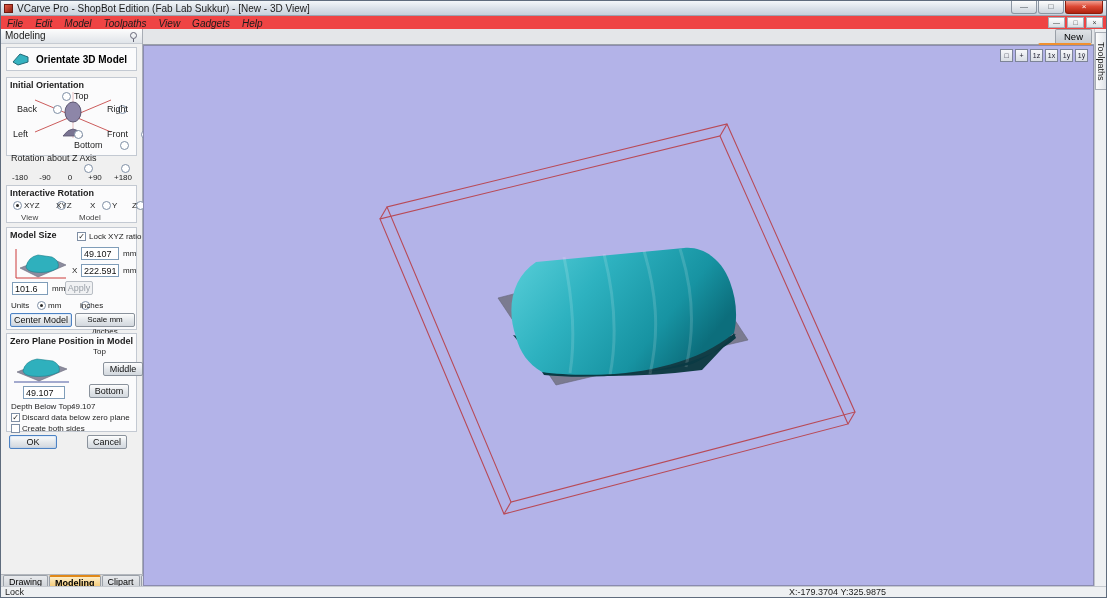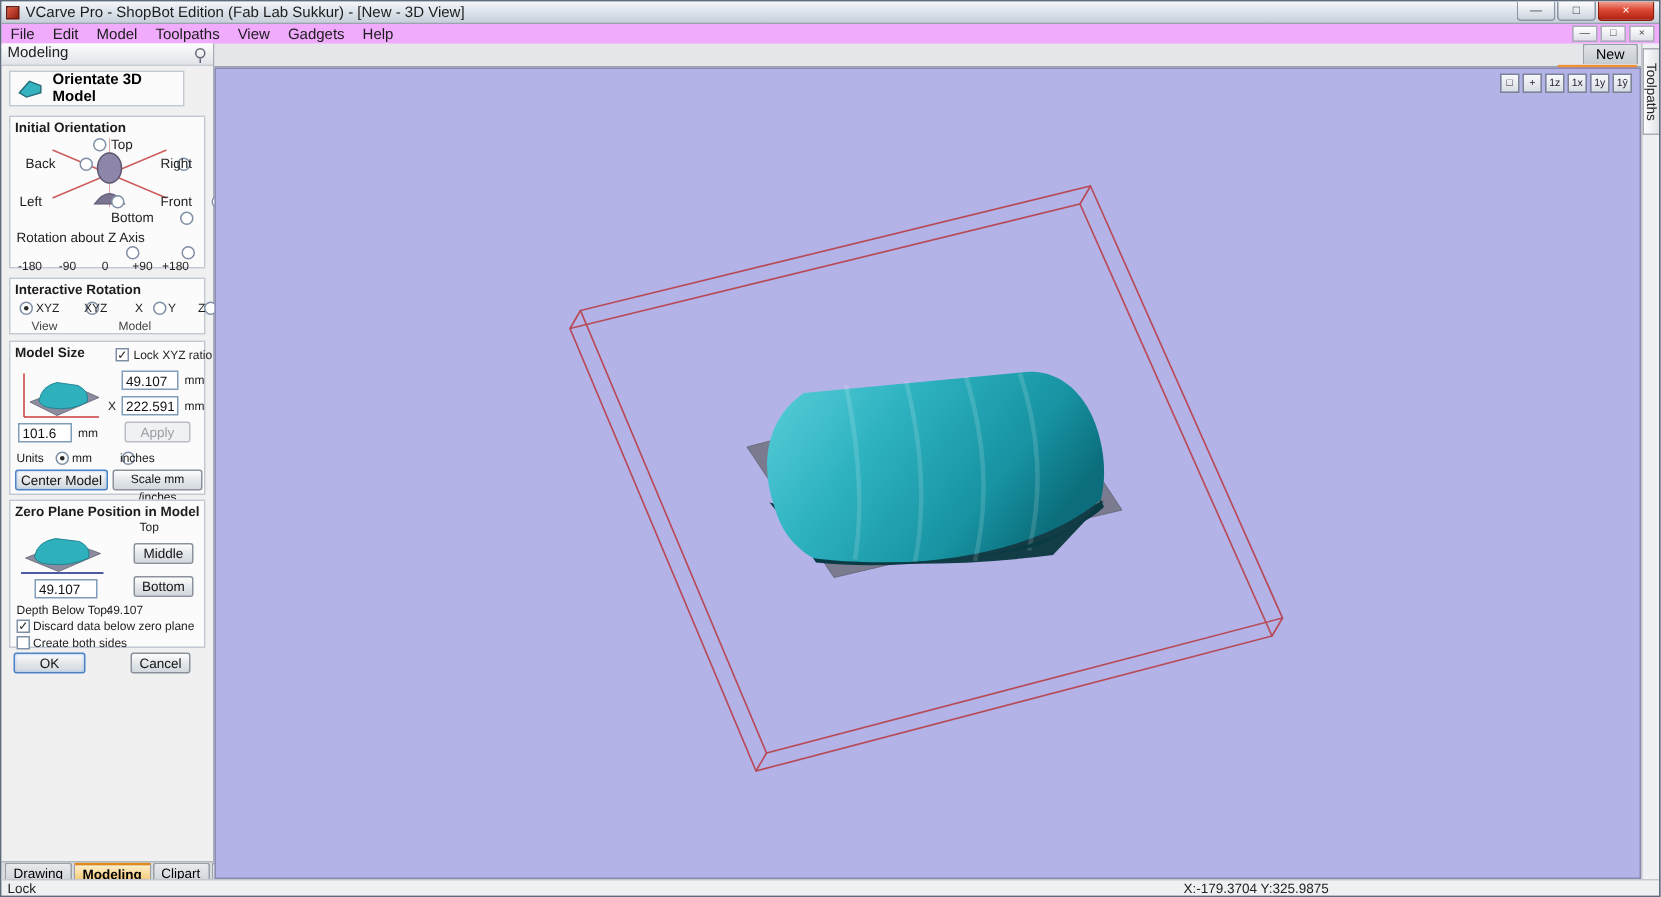--- a/index.html
+++ b/index.html
@@ -13,22 +13,22 @@
     display:flex; align-items:center; padding-left:3px; font-size:10px; color:#1c1c1c; }
   .app-icon { width:9px; height:9px; margin-right:4px; background:linear-gradient(135deg,#e65a45,#8c1f12); border:1px solid #6d1a10; }
   .title-text { flex:1; white-space:nowrap; overflow:hidden; }
   .win-controls { display:flex; height:14px; margin-right:3px; }
   .win-btn { width:26px; height:13px; margin-left:1px; border:1px solid #8b95a2; border-top:none;
     background:linear-gradient(#fdfdfd,#ccd4dd); font-size:8px; line-height:11px; text-align:center;
     color:#40484f; border-radius:0 0 3px 3px; }
   .win-btn.close { width:38px; background:linear-gradient(#f2a193,#dd4a36 45%,#b0220f); color:#fff; border-color:#8c1d0c; }
 
   
-  .menubar { position:absolute; top:15px; left:0; right:0; height:16px; background:#f0abfc;
-    border-bottom:1px solid #d4d7db; display:flex; align-items:center; font-size:10px; color:#1c1c1c; }
+  .menubar { position:absolute; top:15px; left:0; right:0; height:16px; background:#ef4444;
+    border-bottom:1px solid #d4d7db; display:flex; align-items:center; font-size:10px; color:#1c1c1c;font-style:italic; }
   .menu-item { padding:0 6px; height:13px; line-height:13px; }
   .child-controls { position:absolute; right:3px; top:16px; display:flex; gap:2px; }
   .child-btn { width:17px; height:11px; border:1px solid #a7adb6; background:linear-gradient(#ffffff,#dbe0e6);
     font-size:7px; line-height:9px; text-align:center; color:#444; }
 
   
   .left-panel { position:absolute; top:28px; left:0; width:142px; height:545px; background:#f0f0f0; border-right:1px solid #a8adb5; }
   .panel-header { height:15px; background:linear-gradient(#fcfcfc,#e0e4e9); border-bottom:1px solid #c6cbd2;
     font-size:10px; padding:1px 4px; color:#222; position:relative; }
   .pin-icon { position:absolute; right:5px; top:3px; width:7px; height:7px; border:1px solid #667; border-radius:50%; }
@@ -44,21 +44,21 @@
   .lbl-sm { white-space:nowrap; font-size:8px; }
 
   .field { background:#fff; border:1px solid #7f9db9; font-size:9px; padding:0 2px; height:13px; color:#111; }
   input.field { outline:none; }
 
   .btn { display:inline-block; border:1px solid #8a929c; border-radius:2px;
     background:linear-gradient(#fdfdfd,#e2e6ea 55%,#d3d8de); font-size:9px; text-align:center; height:14px; line-height:12px; color:#111; }
   .btn.primary { border:1px solid #4d82c3; box-shadow:inset 0 0 2px #9cc2ee; }
   .btn.disabled { color:#9aa0a8; border-color:#b9bec5; background:#f0f1f3; }
 
-  .tool-header { position:absolute; left:5px; top:18px; width:117px; height:24px; background:#fbfbfc;
+  .tool-header { position:absolute; left:5px; top:18px; width:131px; height:24px; background:#fbfbfc;
     border:1px solid #c3c9d2; display:flex; align-items:center; padding-left:4px; }
   .tool-title { font-size:10px; font-weight:bold; margin-left:5px; }
 
   
   .bottom-tabs { position:absolute; left:0; top:573px; width:142px; height:14px; background:#d9dbde;
     border-top:1px solid #b3b7bd; display:flex; align-items:flex-end; padding-left:2px; font-size:9px; }
   .b-tab { height:13px; line-height:12px; padding:0 5px; border:1px solid #9aa0a8; border-bottom:none;
     border-radius:2px 2px 0 0; background:linear-gradient(#e8eaed,#cdd1d6); margin-right:1px; }
   .b-tab.active { background:linear-gradient(#fdeec9,#f4c66b); border-top:2px solid #e08818; font-weight:bold; }
 
@@ -121,21 +121,21 @@
       <span class="pin-icon"></span>
     </div>
 
     <div class="tool-header">
       <svg width="20" height="16" viewBox="0 0 20 16">
         <path d="M2,11 L9,3 L17,6 L17,11 L7,14 Z" fill="#35b2c0" stroke="#246a78" stroke-width="1"></path>
       </svg>
       <span class="tool-title">Orientate 3D Model</span>
     </div>
 
-    <div class="group" style="top:48px; height:102px;">
+    <div class="group" style="top:48px; height:79px;">
       <span class="group-title">Initial Orientation</span>
 
       <svg class="abs" style="left:26px; top:14px;" width="80" height="46" viewBox="0 0 80 46">
         <line x1="2" y1="8" x2="78" y2="40" stroke="#cc5c5c" stroke-width="1"></line>
         <line x1="2" y1="40" x2="78" y2="8" stroke="#cc5c5c" stroke-width="1"></line>
         <line x1="40" y1="0" x2="40" y2="46" stroke="#d99" stroke-width="0.6"></line>
         <ellipse cx="40" cy="20" rx="8" ry="10" fill="#8d86a8" stroke="#5a5570" stroke-width="1"></ellipse>
         <path d="M30,44 Q40,30 50,44 Z" fill="#7a7492" stroke="#5a5570" stroke-width="0.8"></path>
       </svg>
 
@@ -162,21 +162,21 @@
       <span class="radio abs" style="left:8px;  top:86px;"></span>
       <span class="radio abs" style="left:33px; top:86px;"></span>
       <span class="radio sel abs" style="left:58px; top:86px;"></span>
       <span class="radio abs" style="left:83px; top:86px;"></span>
       <span class="radio abs" style="left:108px; top:86px;"></span>
 
       <span class="lbl-sm abs" style="left:1px;  top:95px; width:24px; text-align:center;">-180</span>
       <span class="lbl-sm abs" style="left:26px; top:95px; width:24px; text-align:center;">-90</span>
       <span class="lbl-sm abs" style="left:51px; top:95px; width:24px; text-align:center;">0</span>
       <span class="lbl-sm abs" style="left:76px; top:95px; width:24px; text-align:center;">+90</span>
-      <span class="lbl-sm abs" style="left:101px; top:95px; width:24px; text-align:left;">+180</span>
+      <span class="lbl-sm abs" style="left:101px; top:95px; width:24px; text-align:right;">+180</span>
     </div>
 
     <div class="group" style="top:156px; height:38px;">
       <span class="group-title">Interactive Rotation</span>
       <span class="radio sel abs" style="left:6px; top:15px;"></span>
       <span class="lbl-sm abs" style="left:17px; top:15px;">XYZ</span>
       <span class="radio abs" style="left:38px; top:15px;"></span>
       <span class="lbl-sm abs" style="left:49px; top:15px;">XYZ</span>
       <span class="radio abs" style="left:72px; top:15px;"></span>
       <span class="lbl-sm abs" style="left:83px; top:15px;">X</span>
@@ -204,21 +204,21 @@
       <input class="field abs" style="left: 74px; top: 19px; width: 38px;" value="49.107">
       <span class="lbl-sm abs" style="left:116px; top:21px;">mm</span>
 
       <span class="lbl-sm abs" style="left:65px; top:38px;">X</span>
       <input class="field abs" style="left: 74px; top: 36px; width: 38px;" value="222.591">
       <span class="lbl-sm abs" style="left:116px; top:38px;">mm</span>
 
       <input class="field abs" style="left: 5px; top: 54px; width: 36px;" value="101.6">
       <span class="lbl-sm abs" style="left:45px; top:56px;">mm</span>
 
-      <span class="btn disabled abs" style="left:76px; top:53px; width:44px;">Apply</span>
+      <span class="btn disabled abs" style="left:58px; top:53px; width:28px;">Apply</span>
 
       <span class="lbl-sm abs" style="left:4px; top:73px;">Units</span>
       <span class="radio sel abs" style="left:30px; top:73px;"></span>
       <span class="lbl-sm abs" style="left:41px; top:73px;">mm</span>
       <span class="radio abs" style="left:62px; top:73px;"></span>
       <span class="lbl-sm abs" style="left:73px; top:73px;">inches</span>
 
       <span class="btn primary abs" style="left:3px; top:85px; width:62px;">Center Model</span>
       <span class="btn abs" style="left:68px; top:85px; width:60px; font-size:8px;">Scale mm /inches</span>
     </div>
@@ -227,21 +227,21 @@
       <span class="group-title">Zero Plane Position in Model</span>
 
       <span class="lbl-sm abs" style="left:86px; top:13px;">Top</span>
 
       <svg class="abs" style="left:4px; top:15px;" width="62" height="36" viewBox="0 0 62 36">
         <polygon points="6,23 34,12 56,20 28,32" fill="#8c8c9e" stroke="#6a6a7c" stroke-width="0.6"></polygon>
         <path d="M12,22 Q14,12 26,10 L42,12 Q50,16 48,23 Q36,29 20,27 Q13,26 12,22 Z" fill="#2fb0bd" stroke="#1b7f8c" stroke-width="0.6"></path>
         <line x1="3" y1="33" x2="58" y2="33" stroke="#4c5aa0" stroke-width="1.2"></line>
       </svg>
 
-      <span class="btn abs" style="left:82px; top:28px; width:40px;">Middle</span>
+      <span class="btn abs" style="left:96px; top:28px; width:40px;">Middle</span>
       <span class="btn abs" style="left:82px; top:50px; width:40px;">Bottom</span>
 
       <input class="field abs" style="left: 16px; top: 52px; width: 42px;" value="49.107">
 
       <span class="lbl-sm abs" style="left:4px; top:68px;text-align:right;">Depth Below Top:</span>
       <span class="lbl-sm abs" style="left:64px; top:68px;">49.107</span>
 
       <span class="checkbox abs" style="left:4px; top:79px;"><span>✓</span></span>
       <span class="lbl-sm abs" style="left:15px; top:79px;">Discard data below zero plane</span>
 

